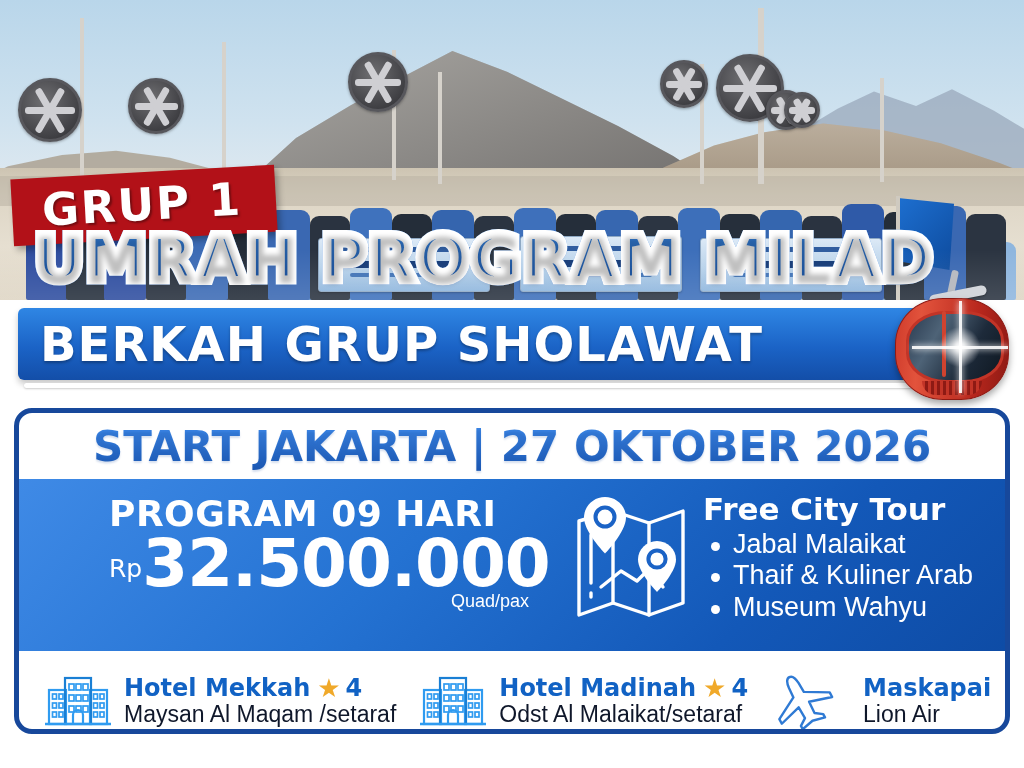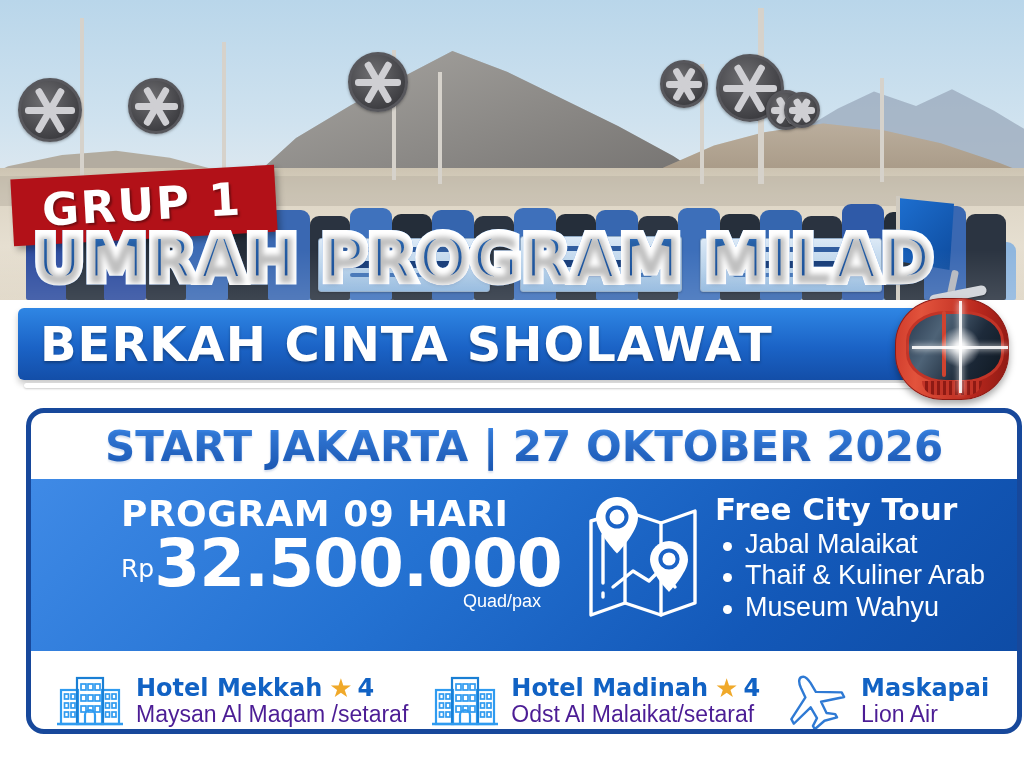--- a/index.html
+++ b/index.html
@@ -74,21 +74,21 @@
   .g-div{position:absolute;left:46px;top:12px;width:4px;height:66px;background:#d0432f;border-radius:2px;}
   .g-skirt{position:absolute;left:26px;bottom:4px;width:60px;height:14px;border-radius:0 0 16px 16px;
      background:repeating-linear-gradient(90deg,#c23427 0 3px,#8e1a14 3px 6px);}
   .flare{position:absolute;left:44px;top:52px;width:46px;height:46px;
      background:radial-gradient(circle,rgba(255,255,255,1) 0%,rgba(255,255,255,.85) 14%,rgba(255,255,255,0) 62%);}
   .flare:before,.flare:after{content:"";position:absolute;left:50%;top:50%;background:rgba(255,255,255,.92);}
   .flare:before{width:96px;height:3px;margin-left:-48px;margin-top:-1.5px;box-shadow:0 0 6px #fff;}
   .flare:after{width:3px;height:92px;margin-left:-1.5px;margin-top:-46px;box-shadow:0 0 6px #fff;}
 
   
-  .card{position:absolute;left:26px;top:408px;width:996px;height:326px;border:5px solid #17489b;
+  .card{position:absolute;left:14px;top:408px;width:996px;height:326px;border:5px solid #17489b;
      border-radius:18px;background:#ffffff;box-sizing:border-box;overflow:hidden;}
   .datebar{position:absolute;left:0;top:0;width:100%;height:66px;display:flex;align-items:center;justify-content:center;}
   .datebar .txt{font-family:"DejaVu Sans",sans-serif;font-size:42px;font-weight:bold;letter-spacing:0px;
      background:linear-gradient(180deg,#3f8bea 0%,#1a58b5 100%);-webkit-background-clip:text;background-clip:text;color:transparent;
      text-shadow:0 2px 2px rgba(30,80,160,.18);white-space:nowrap;}
 
   .bluepanel{position:absolute;left:0;top:66px;width:100%;height:172px;
      background:linear-gradient(135deg,#3f8ae6 0%,#2472d2 38%,#1358b8 72%,#0d4aa3 100%);display:flex;padding-left:46px;}
   .leftblk{width:500px;position:relative;padding-left:44px;box-sizing:border-box;color:#fff;}
   .progline{margin-top:14px;font-size:36px;font-weight:bold;font-family:"DejaVu Sans",sans-serif;letter-spacing:.5px;color:#fff;}
@@ -104,21 +104,21 @@
   .tourlist{list-style:none;margin:0;padding:0;}
   .tourlist li{font-size:27px;line-height:1.16;font-family:"Liberation Sans",sans-serif;position:relative;padding-left:30px;}
   .tourlist li:before{content:"";position:absolute;left:8px;top:13px;width:9px;height:9px;border-radius:50%;background:#fff;}
 
   .footrow{position:absolute;left:0;top:238px;width:100%;height:100px;display:flex;align-items:center;}
   .fcell{display:flex;align-items:center;}
   .ficon{flex:none;position:relative;}
   .ftxt{margin-left:11px;}
   .ftitle{font-size:24px;font-weight:bold;color:#1162c4;font-family:"DejaVu Sans",sans-serif;white-space:nowrap;display:flex;align-items:center;}
   .star{color:#f0a92a;font-size:26px;margin:0 5px 0 7px;line-height:1;}
-  .fsub{font-size:23px;color:#4c1d95;font-family:"Liberation Sans",sans-serif;white-space:nowrap;margin-top:-1px;}
+  .fsub{font-size:23px;color:#0f172a;font-family:"Liberation Sans",sans-serif;white-space:nowrap;margin-top:-1px;}
 
   svg{display:block;}
 </style>
 </head>
 <body>
 
 <div class="poster">
 
   <div class="photo">
     <div class="sky"></div>
@@ -245,21 +245,21 @@
     <span>GRUP 1</span>
   </div>
 
   <div class="headline">
     <b>UMRAH PROGRAM MILAD</b>
   </div>
 
   <div class="subbar">
       <div class="ul"></div>
     </div>
-  <div class="subtitle">BERKAH CINTA SHOLAWAT</div>
+  <div class="subtitle">BERKAH GRUP SHOLAWAT</div>
 
   <div class="gondola">
     <div class="g-arm"></div>
     <div class="g-cab">
       <div class="g-win"></div>
       <div class="g-div"></div>
       <div class="g-skirt"></div>
     </div>
     <div class="flare"></div>
   </div>
@@ -396,21 +396,21 @@
         <div class="ftxt">
           <div class="ftitle">
             <span>Hotel Madinah</span>
             <span class="star">★</span>
             <span>4</span>
           </div>
           <div class="fsub">Odst Al Malaikat/setaraf</div>
         </div>
       </div>
 
-      <div class="fcell" style="margin-left:18px;">
+      <div class="fcell" style="margin-left:18px;gap:14px;">
         <div class="ficon">
           <svg viewBox="0 0 72 62" width="72" height="62" aria-hidden="true">
             <g transform="rotate(-28 36 31)">
               <g fill="none" stroke="#2f7ad4" stroke-width="2.4" stroke-linejoin="round" stroke-linecap="round">
                 <path d="M36 4c3.2 0 5 4.2 5.4 9.4l.5 10.4 22.6 12.6v5.2L41.9 35l-.5 12.5 7.2 5v3.8L36 53.4 23.4 56.3v-3.8l7.2-5L30.1 35 7.5 41.6v-5.2L30.1 23.8l.5-10.4C31 8.2 32.8 4 36 4z"></path>
               </g>
             </g>
           </svg>
         </div>
         <div class="ftxt">

